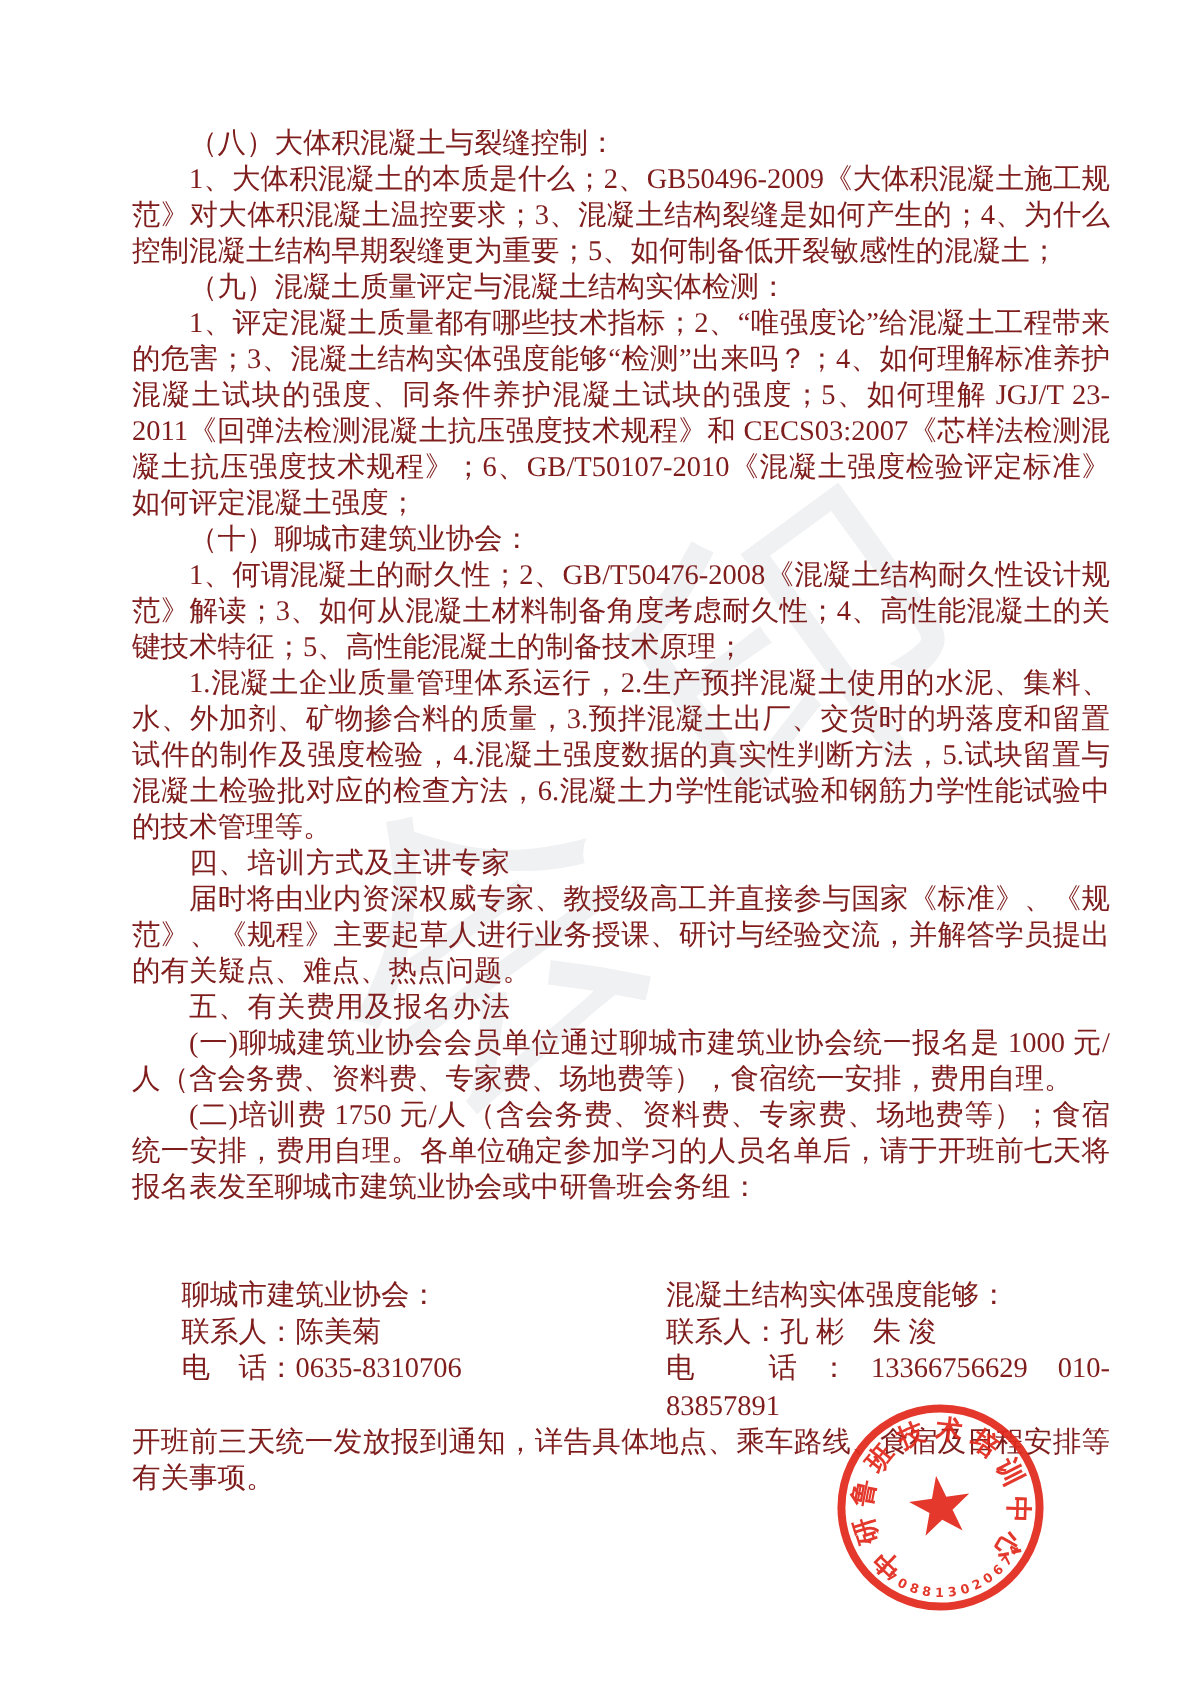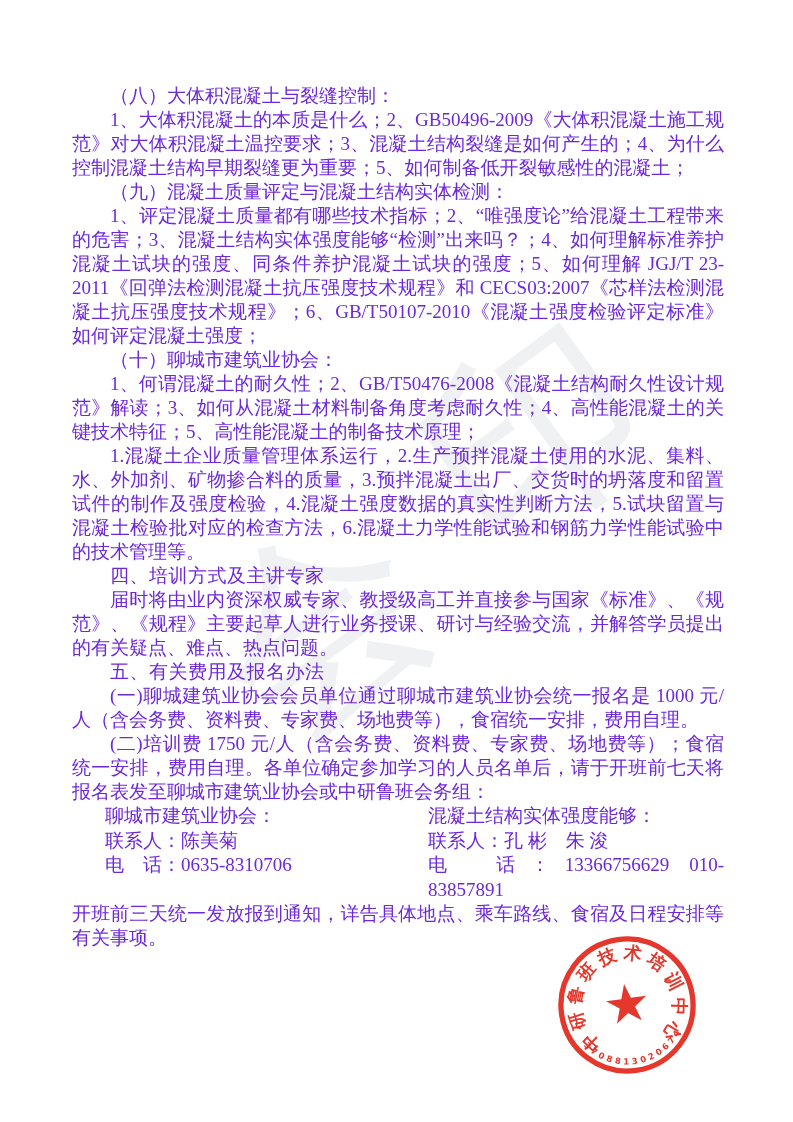--- a/index.html
+++ b/index.html
@@ -22,36 +22,36 @@
     transform: rotate(-36deg);
     z-index: 0;
     user-select: none;
     line-height: 1;
   }
   .wm-a { left: 430px; top: 330px; }
   .wm-b { left: 215px; top: 520px; }
 
   .doc {
     position: absolute;
-    left: 72px; top: 84px; width: 652px;
-    color: #6d28d9;
+    left: 88px; top: 84px; width: 652px;
+    color: #7f1d1d;
     font-size: 19px;
     line-height: 24px;
     text-align: justify;
     z-index: 1;
   }
   .para { text-indent: 2em; }
   .para.heading {
     font-weight: normal;
     font-family: "Liberation Sans", sans-serif;
     letter-spacing: 0.5px;
   }
   .para.flush { text-indent: 0; }
 
-  .contacts { display: flex; }
+  .contacts { display: flex; margin-top: 48px; }
   .contact-col.left { margin-left: 33px; width: 323px; }
   .contact-col.right { flex: 1; }
   .contact-line { line-height: 24.5px; }
 
   .stamp {
     position: absolute;
     left: 556px; top: 934px;
     width: 142px; height: 142px;
     z-index: 2;
     opacity: 0.93;

